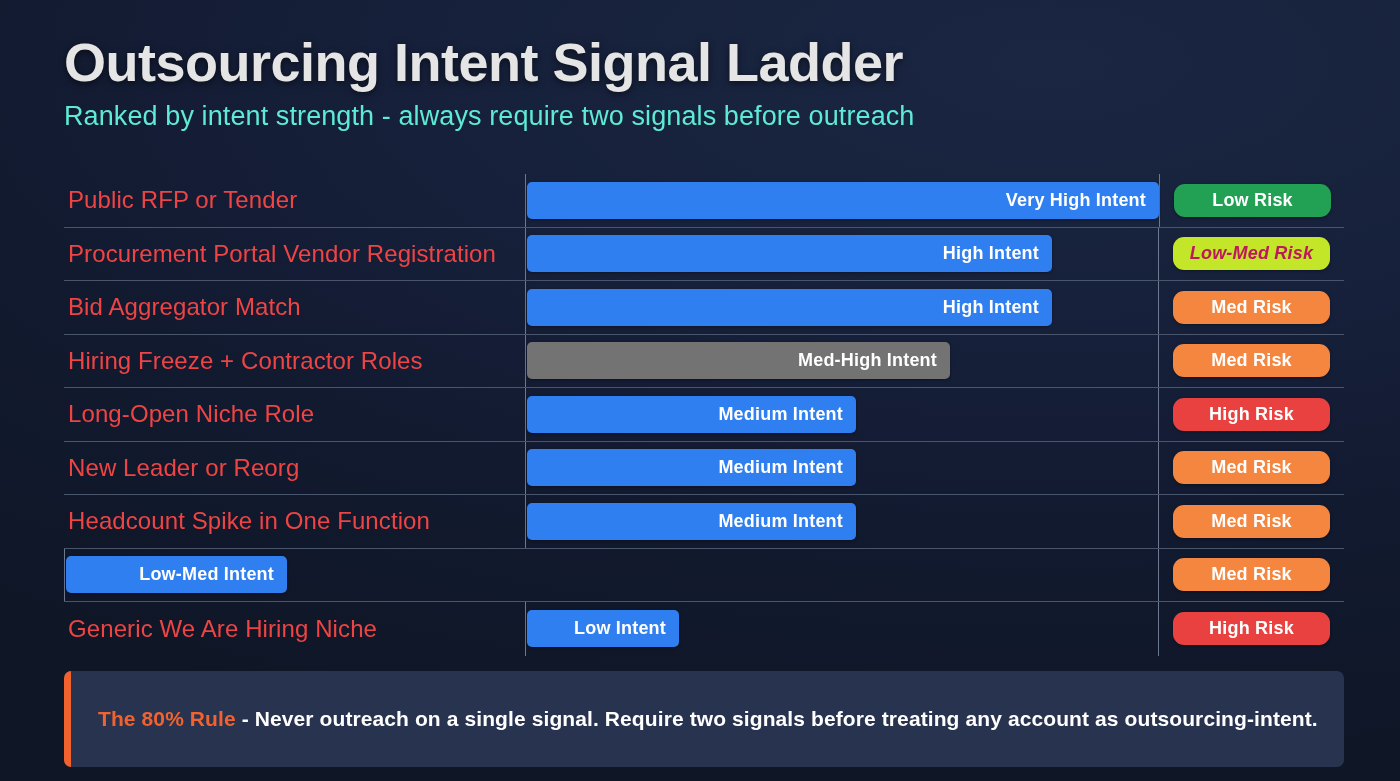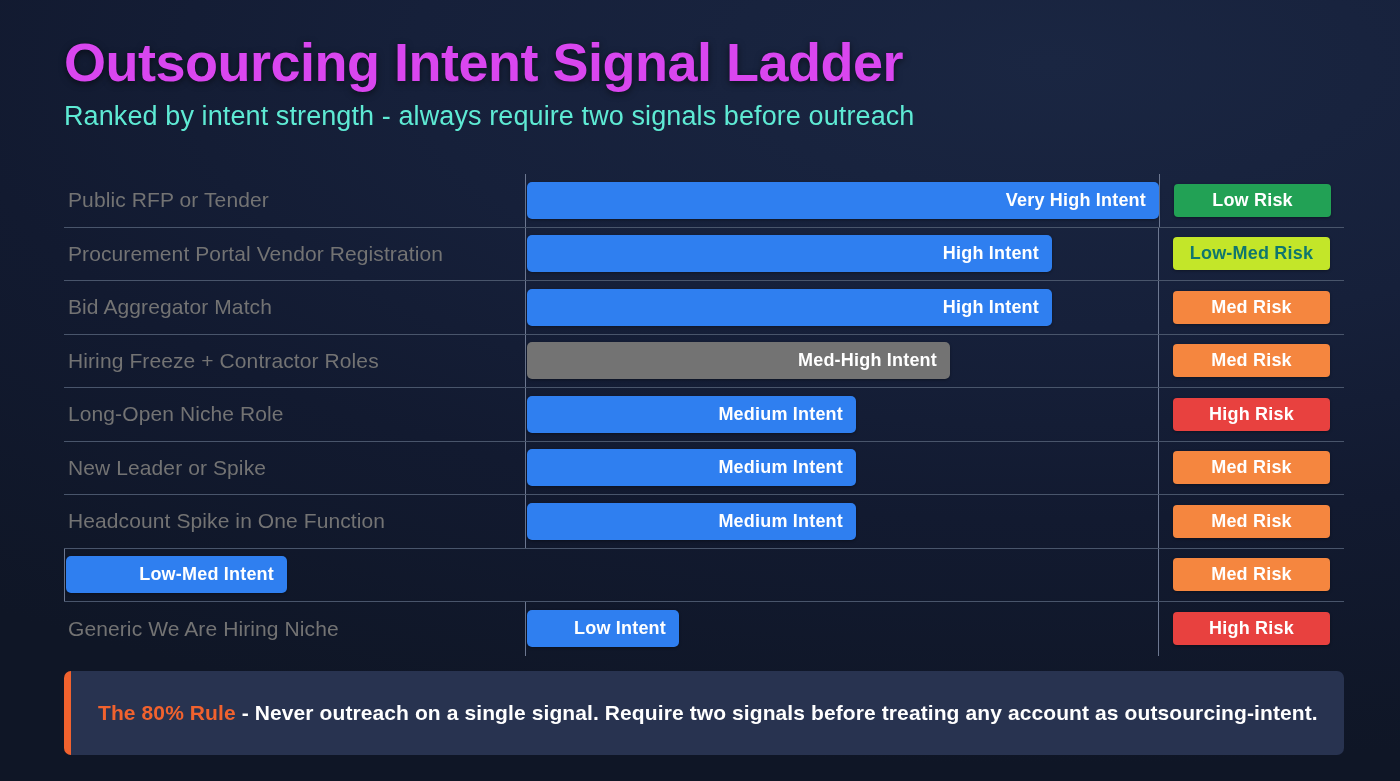--- a/index.html
+++ b/index.html
@@ -12,40 +12,40 @@
     color:#ffffff;
     overflow:hidden;
     position:relative;
   }
   .page{ position:relative; width:1400px; height:781px; }
 
   
   .header{ position:absolute; left:64px; top:34px; width:1280px; }
   .title{
     font-size:54px; font-weight:bold; letter-spacing:-0.5px;
-    color:#d946ef; line-height:1.04;
+    color:#e5e5e5; line-height:1.04;
     text-shadow:0 2px 7px rgba(0,0,0,.55);
   }
   .subtitle{
     margin-top:11px; font-size:27px; font-weight:400;
     color:#5eead4; letter-spacing:.1px; line-height:1.15;
   }
 
   
   .ladder{ position:absolute; left:64px; top:174px; width:1280px; }
   .row{
     position:relative; height:53.5px;
     display:flex; align-items:center;
     border-bottom:1px solid #49556b;
   }
   .row:last-child{ border-bottom:none; }
 
   .label{
     width:461px; flex:0 0 461px;
-    font-size:21px; font-weight:400; color:#737373;
+    font-size:24px; font-weight:400; color:#ef4444;
     padding-left:4px; white-space:nowrap; letter-spacing:.1px;
   }
 
   .barcell{
     position:relative; flex:1 1 auto; height:100%;
     border-left:1px solid #6c7790;
     border-right:1px solid #6c7790;
     display:flex; align-items:center;
   }
   .bar{
@@ -58,30 +58,30 @@
   .bar-label{
     font-size:18px; font-weight:bold; color:#ffffff;
     white-space:nowrap; letter-spacing:.2px;
   }
 
   .riskcell{
     width:185px; flex:0 0 185px; height:100%;
     display:flex; align-items:center; justify-content:center;
   }
   .badge{
-    width:157px; height:33px; border-radius:4px;
+    width:157px; height:33px; border-radius:11px;
     display:flex; align-items:center; justify-content:center;
     font-size:18px; font-weight:bold; letter-spacing:.2px;
     white-space:nowrap;
     box-shadow:0 1px 3px rgba(0,0,0,.35);
   }
 
   
   .callout{
-    position:absolute; left:64px; top:671px; width:1280px; height:84px;
+    position:absolute; left:64px; top:671px; width:1280px; height:96px;
     background:#283350; border-radius:7px;
     border-left:7px solid #f1622e;
     display:flex; align-items:center;
     padding:0 26px 0 27px;
   }
   .callout-text{
     font-size:21px; font-weight:bold; color:#ffffff; line-height:1.35;
     letter-spacing:.1px;
   }
   .callout-lead{ color:#f1622e; font-weight:bold; }
@@ -109,21 +109,21 @@
         </div>
       </div>
       <div class="row">
         <div class="label">Procurement Portal Vendor Registration</div>
         <div class="barcell">
           <div class="bar" style="width: 525px; background: rgb(47, 127, 240);">
             <span class="bar-label">High Intent</span>
           </div>
         </div>
         <div class="riskcell">
-          <div class="badge" style="background: rgb(195, 230, 41); color: #0f766e;">Low-Med Risk</div>
+          <div class="badge" style="background: rgb(195, 230, 41); color: #be185d; font-style: italic;">Low-Med Risk</div>
         </div>
       </div>
       <div class="row">
         <div class="label">Bid Aggregator Match</div>
         <div class="barcell">
           <div class="bar" style="width: 525px; background: rgb(47, 127, 240);">
             <span class="bar-label">High Intent</span>
           </div>
         </div>
         <div class="riskcell">
@@ -146,21 +146,21 @@
         <div class="barcell">
           <div class="bar" style="width: 329px; background: rgb(47, 127, 240);">
             <span class="bar-label">Medium Intent</span>
           </div>
         </div>
         <div class="riskcell">
           <div class="badge" style="background: rgb(232, 65, 63); color: rgb(255, 255, 255);">High Risk</div>
         </div>
       </div>
       <div class="row">
-        <div class="label">New Leader or Spike</div>
+        <div class="label">New Leader or Reorg</div>
         <div class="barcell">
           <div class="bar" style="width: 329px; background: rgb(47, 127, 240);">
             <span class="bar-label">Medium Intent</span>
           </div>
         </div>
         <div class="riskcell">
           <div class="badge" style="background: rgb(245, 134, 63); color: rgb(255, 255, 255);">Med Risk</div>
         </div>
       </div>
       <div class="row">

